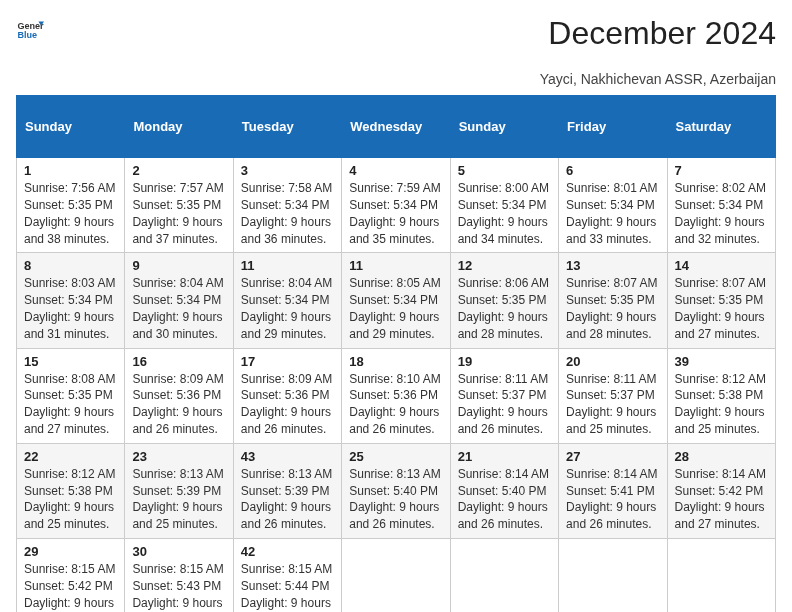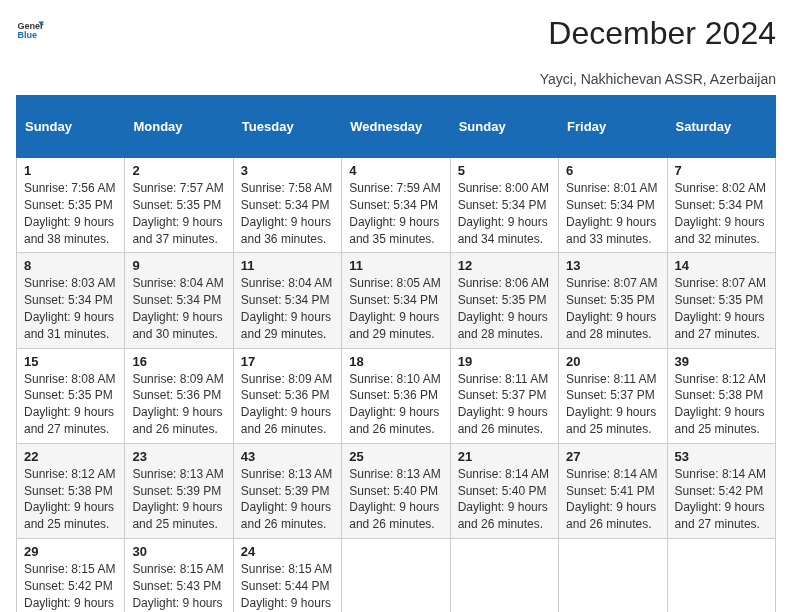--- a/index.html
+++ b/index.html
@@ -220,35 +220,35 @@
         </td>
         <td>
           <span class="day-number">21</span>
           <div class="day-info">Sunrise: 8:14 AM<br>Sunset: 5:40 PM<br>Daylight: 9 hours<br>and 26 minutes.</div>
         </td>
         <td>
           <span class="day-number">27</span>
           <div class="day-info">Sunrise: 8:14 AM<br>Sunset: 5:41 PM<br>Daylight: 9 hours<br>and 26 minutes.</div>
         </td>
         <td>
-          <span class="day-number">53</span>
+          <span class="day-number">28</span>
           <div class="day-info">Sunrise: 8:14 AM<br>Sunset: 5:42 PM<br>Daylight: 9 hours<br>and 27 minutes.</div>
         </td>
       </tr>
       <tr>
         <td>
           <span class="day-number">29</span>
           <div class="day-info">Sunrise: 8:15 AM<br>Sunset: 5:42 PM<br>Daylight: 9 hours<br>and 27 minutes.</div>
         </td>
         <td>
           <span class="day-number">30</span>
           <div class="day-info">Sunrise: 8:15 AM<br>Sunset: 5:43 PM<br>Daylight: 9 hours<br>and 28 minutes.</div>
         </td>
         <td>
-          <span class="day-number">24</span>
+          <span class="day-number">42</span>
           <div class="day-info">Sunrise: 8:15 AM<br>Sunset: 5:44 PM<br>Daylight: 9 hours<br>and 28 minutes.</div>
         </td>
         <td class="empty-cell"></td>
         <td class="empty-cell"></td>
         <td class="empty-cell"></td>
         <td class="empty-cell"></td>
       </tr>
     </tbody>
 </table>
 

